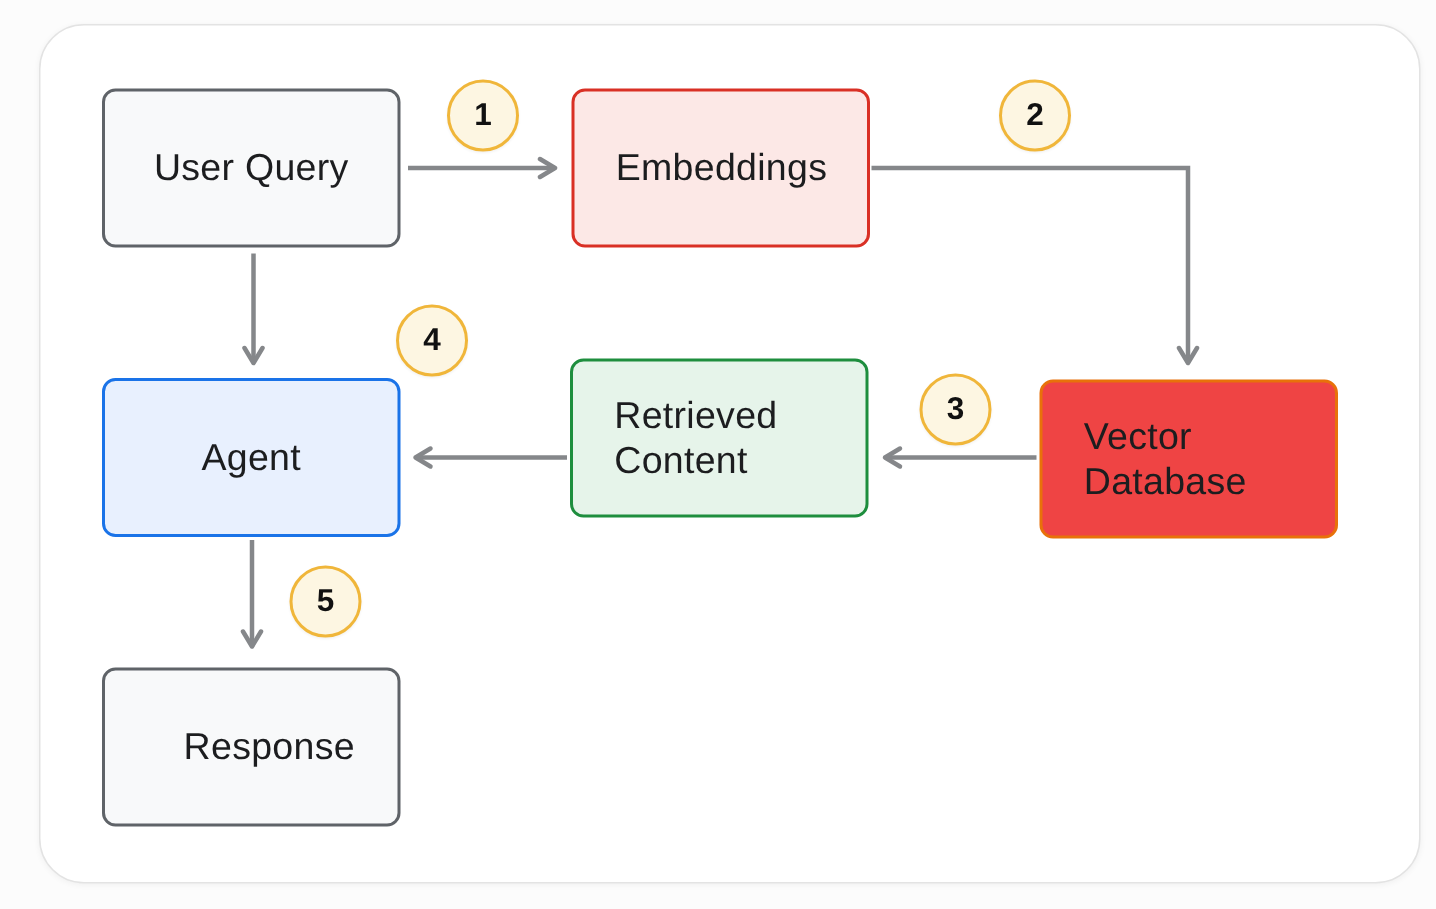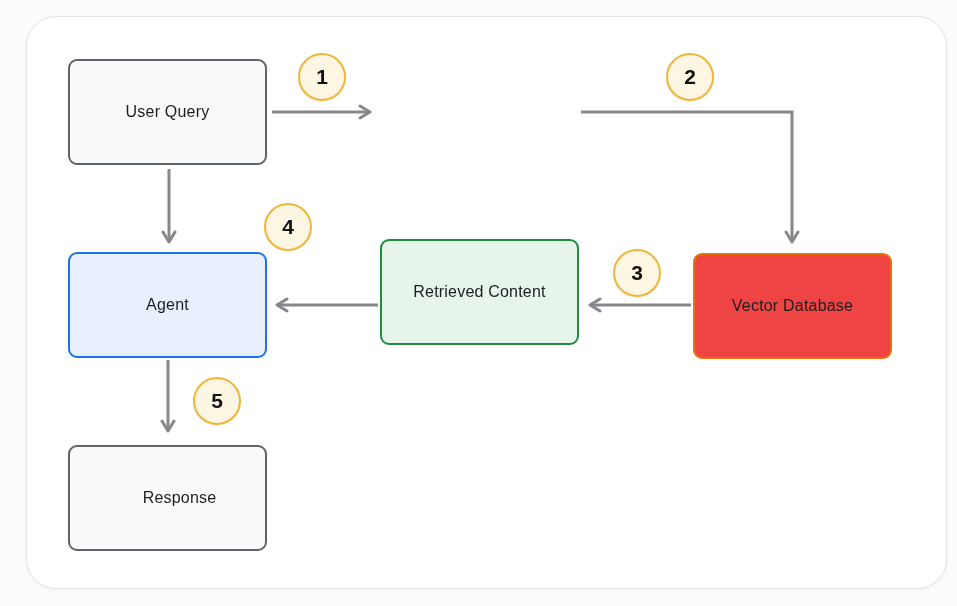--- a/index.html
+++ b/index.html
@@ -34,21 +34,21 @@
     border: 2px solid #5f6368;
     border-radius: 9px;
     background: #f8f9fa;
     display: flex;
     align-items: center;
     justify-content: center;
   }
   .node-label {
     max-width: 140px;
     text-align: left;
-    font-size: 16px;
+    font-size: 25px;
     font-weight: 500;
     line-height: 1.2;
     color: #1c1d1f;
     letter-spacing: 0.2px;
   }
   .badge {
     position: absolute;
     width: 48px; height: 48px;
     border-radius: 50%;
     background: #fdf6e2;
@@ -115,20 +115,23 @@
 
     <path d="M169,169 L169,242" fill="none" stroke="#85878a" stroke-width="3" marker-end="url(#ah)"></path>
 
     <path d="M168,360 L168,431" fill="none" stroke="#85878a" stroke-width="3" marker-end="url(#ah)"></path>
   </svg>
 
   <div class="node" id="node-user-query" style="background: rgb(248, 249, 250); border-color: rgb(95, 99, 104);">
     <span class="node-label">User Query</span>
   </div>
 
+  <div class="node" id="node-embeddings" style="background: rgb(252, 232, 230); border-color: rgb(217, 48, 37);">
+    <span class="node-label">Embeddings</span>
+  </div>
 
   <div class="node" id="node-vector-database" style="background: #ef4444; border-color: rgb(232, 113, 10);">
     <span class="node-label">Vector Database</span>
   </div>
 
   <div class="node" id="node-retrieved-content" style="background: rgb(230, 244, 234); border-color: rgb(30, 142, 62);">
     <span class="node-label">Retrieved Content</span>
   </div>
 
   <div class="node" id="node-agent" style="background: rgb(232, 240, 254); border-color: rgb(26, 115, 232);">

